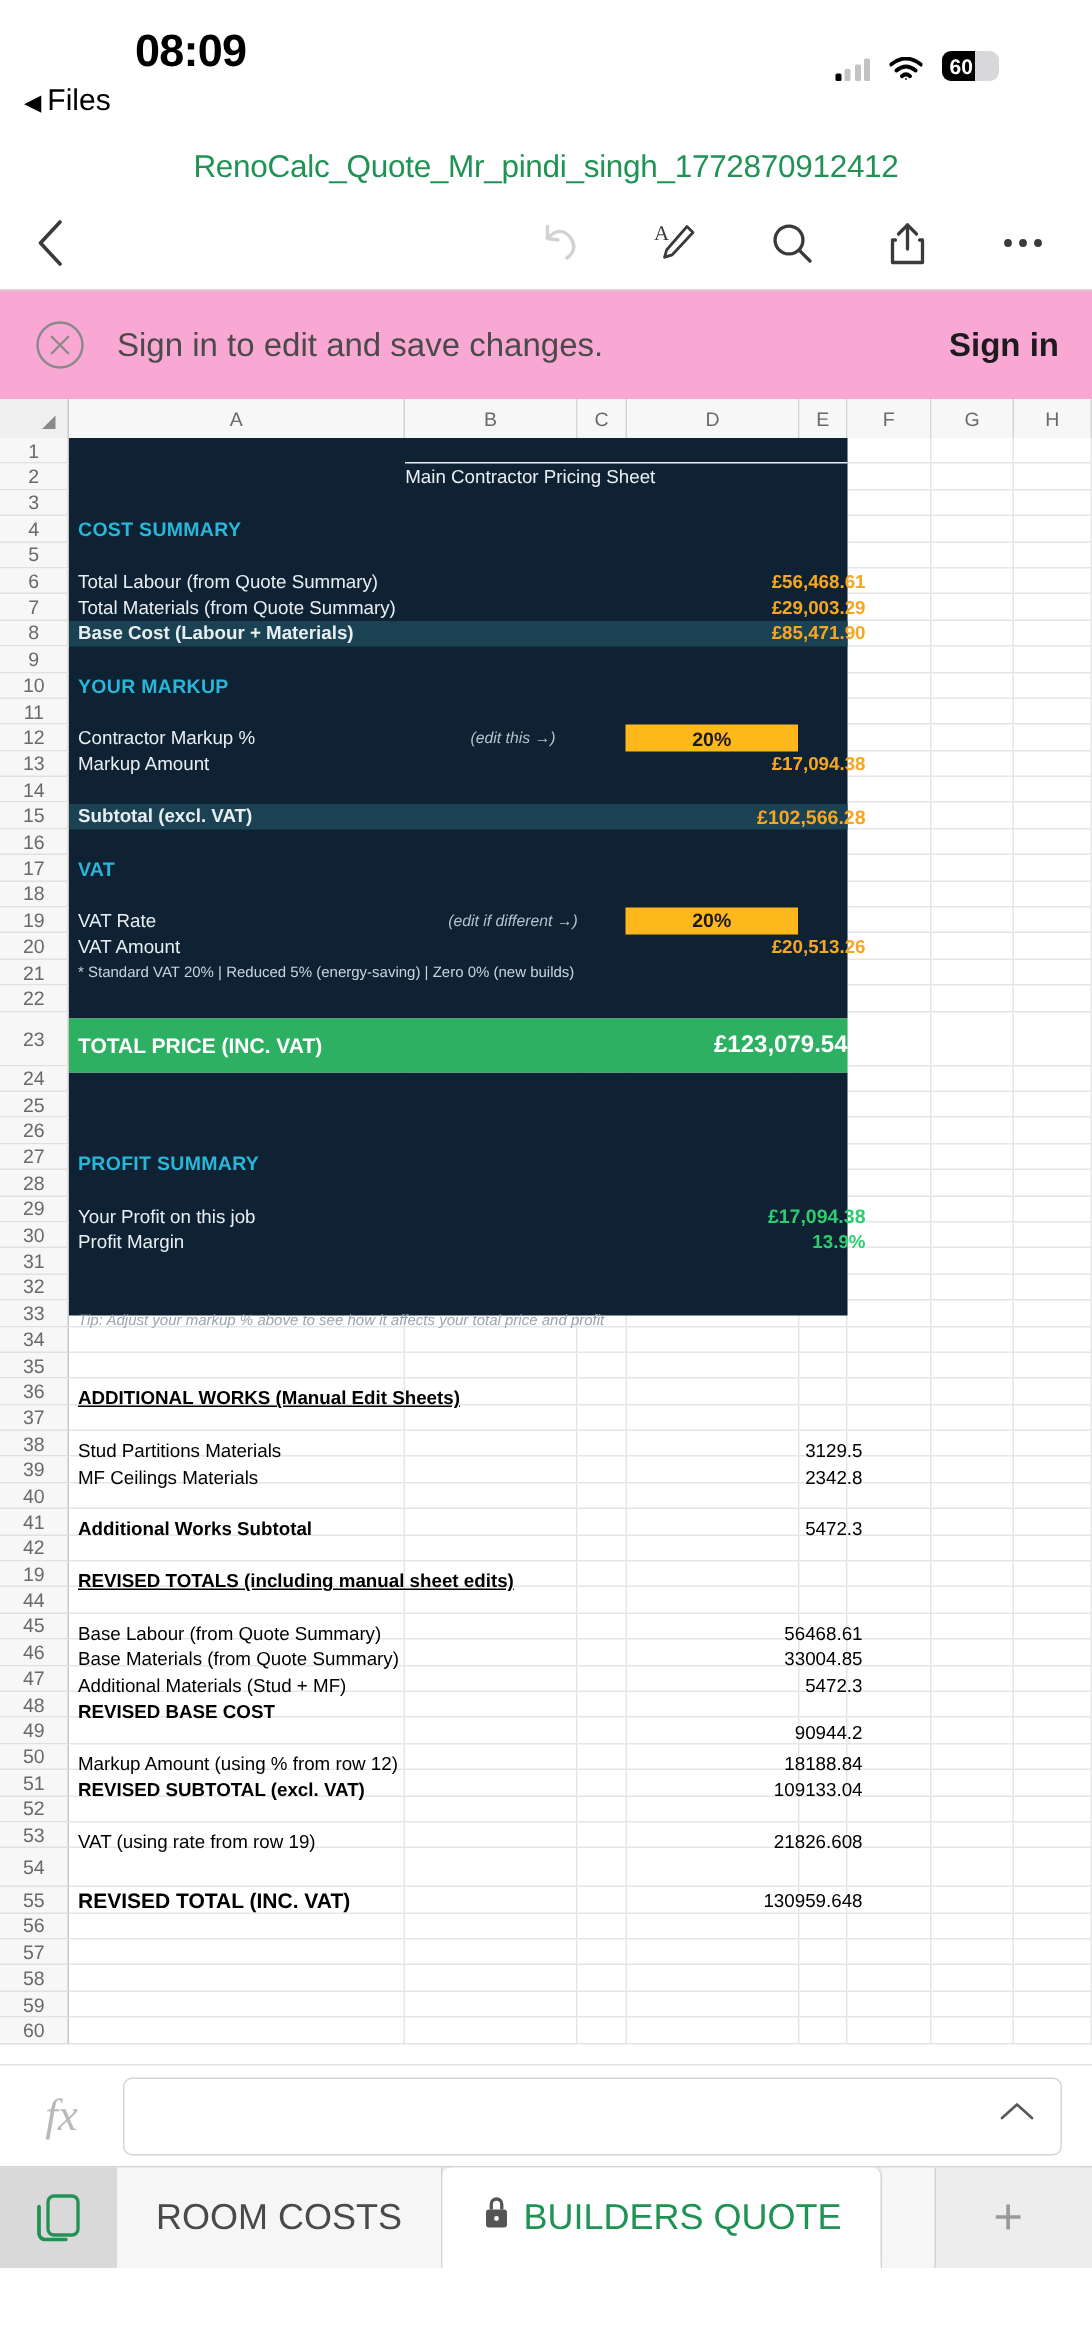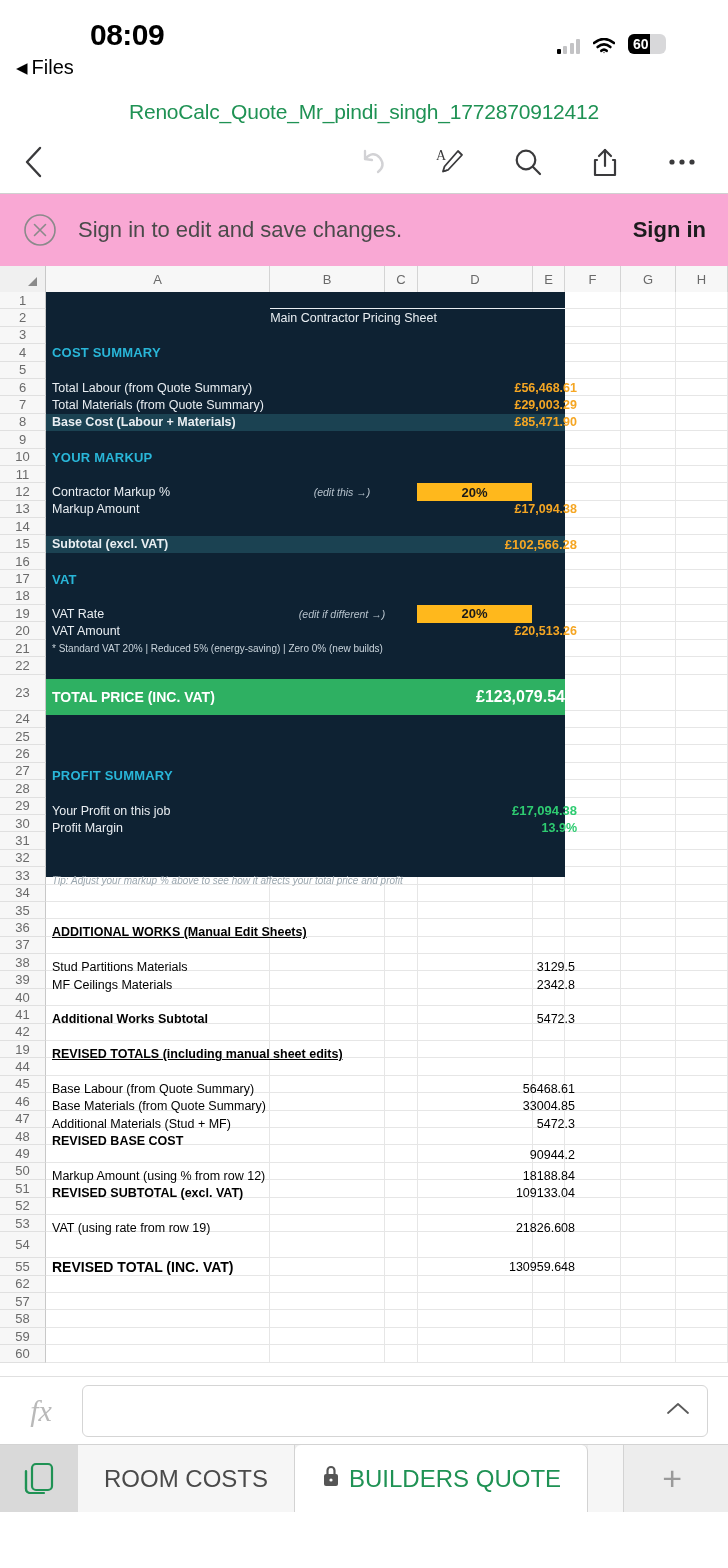--- a/index.html
+++ b/index.html
@@ -344,21 +344,21 @@
           <div class="rn" style="height: 17.4px;">46</div>
           <div class="rn" style="height: 17.4px;">47</div>
           <div class="rn" style="height: 17.4px;">48</div>
           <div class="rn" style="height: 17.4px;">49</div>
           <div class="rn" style="height: 17.4px;">50</div>
           <div class="rn" style="height: 17.4px;">51</div>
           <div class="rn" style="height: 17.4px;">52</div>
           <div class="rn" style="height: 17.4px;">53</div>
           <div class="rn" style="height: 26px;">54</div>
           <div class="rn" style="height: 17.4px;">55</div>
-          <div class="rn" style="height: 17.4px;">62</div>
+          <div class="rn" style="height: 17.4px;">56</div>
           <div class="rn" style="height: 17.4px;">57</div>
           <div class="rn" style="height: 17.4px;">58</div>
           <div class="rn" style="height: 17.4px;">59</div>
           <div class="rn" style="height: 17.4px;">60</div>
         </div>
 
       <div class="rows" id="gridrows">
           <div class="row">
             <div class="gc cA" style="height: 17.4px;"></div>
             <div class="gc cB" style="height: 17.4px;"></div>

